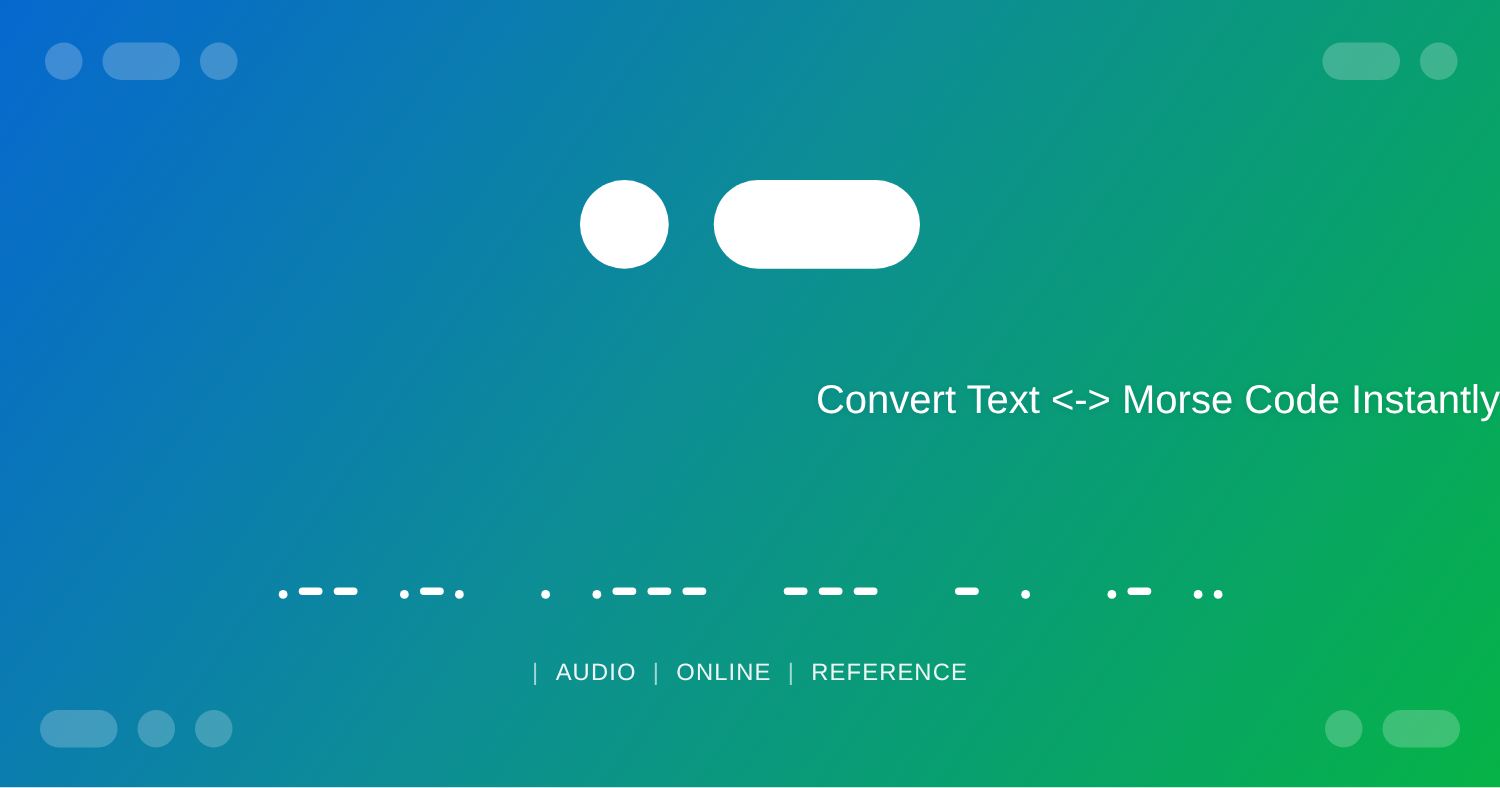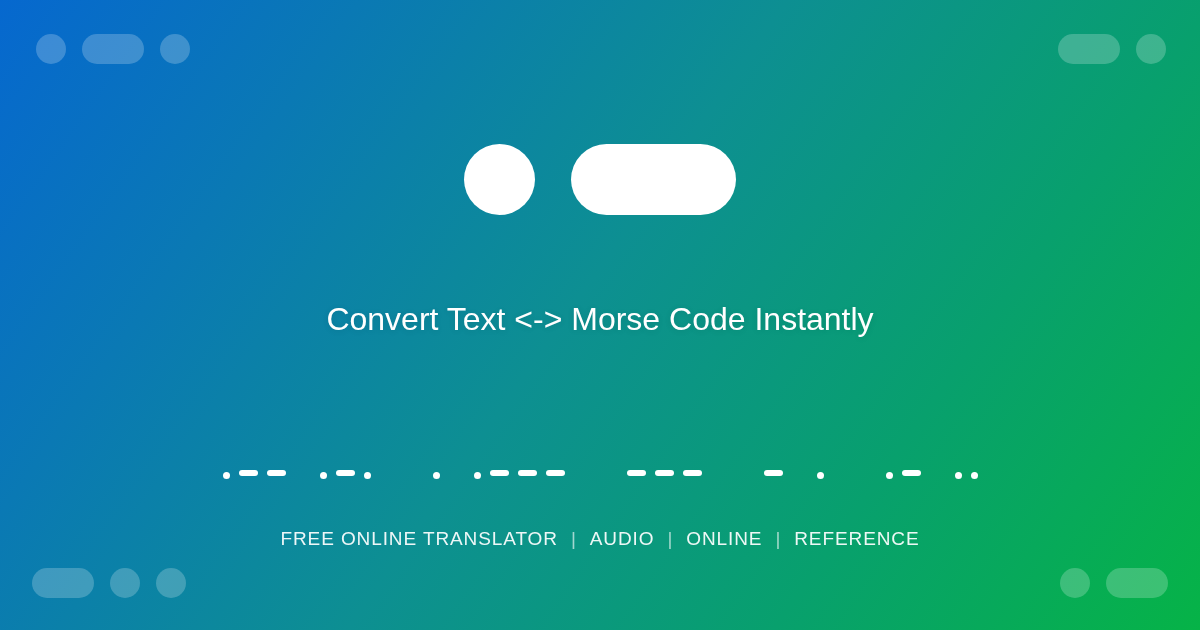--- a/index.html
+++ b/index.html
@@ -87,20 +87,21 @@
     text-shadow:0 2px 10px rgba(0,0,0,0.13);
   }
 
   #page-subtitle {
     margin-top:30px;
     font-size:32px;
     font-weight:400;
     color:#ffffff;
     line-height:1.1;
     text-shadow:0 1px 6px rgba(0,0,0,0.10);
+    text-align:right;
   }
 
   
   #morse-strip {
     position:absolute;
     top:466px;
     left:0;
     width:100%;
     display:flex;
     justify-content:center;
@@ -232,21 +233,20 @@
           <span class="sig-dash"></span>
         </span>
         <span class="morse-letter">
           <span class="sig-dot"></span>
           <span class="sig-dot"></span>
         </span>
       </span>
     </div>
 
   <div id="footer-tags">
-      <span class="tag">FREE ONLINE TRANSLATOR</span>
       <span class="tag-sep">|</span>
       <span class="tag">AUDIO</span>
       <span class="tag-sep">|</span>
       <span class="tag">ONLINE</span>
       <span class="tag-sep">|</span>
       <span class="tag">REFERENCE</span>
     </div>
 
 </div>
 

